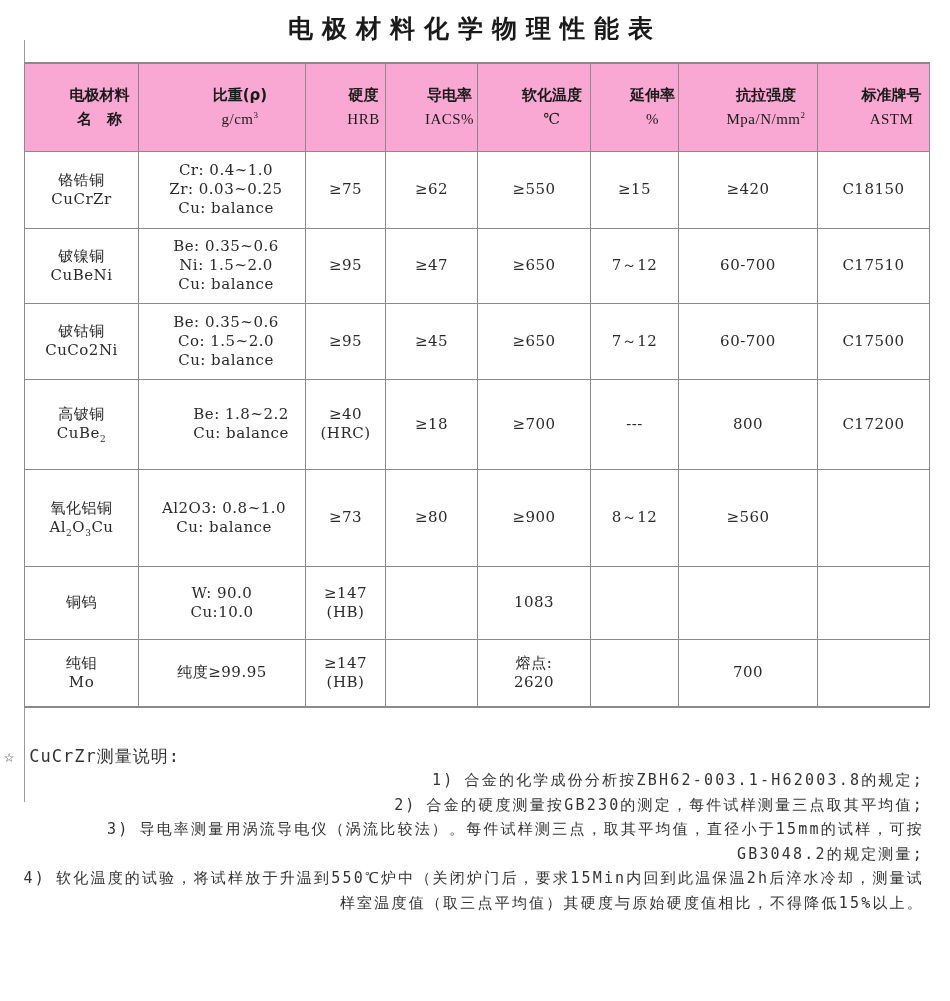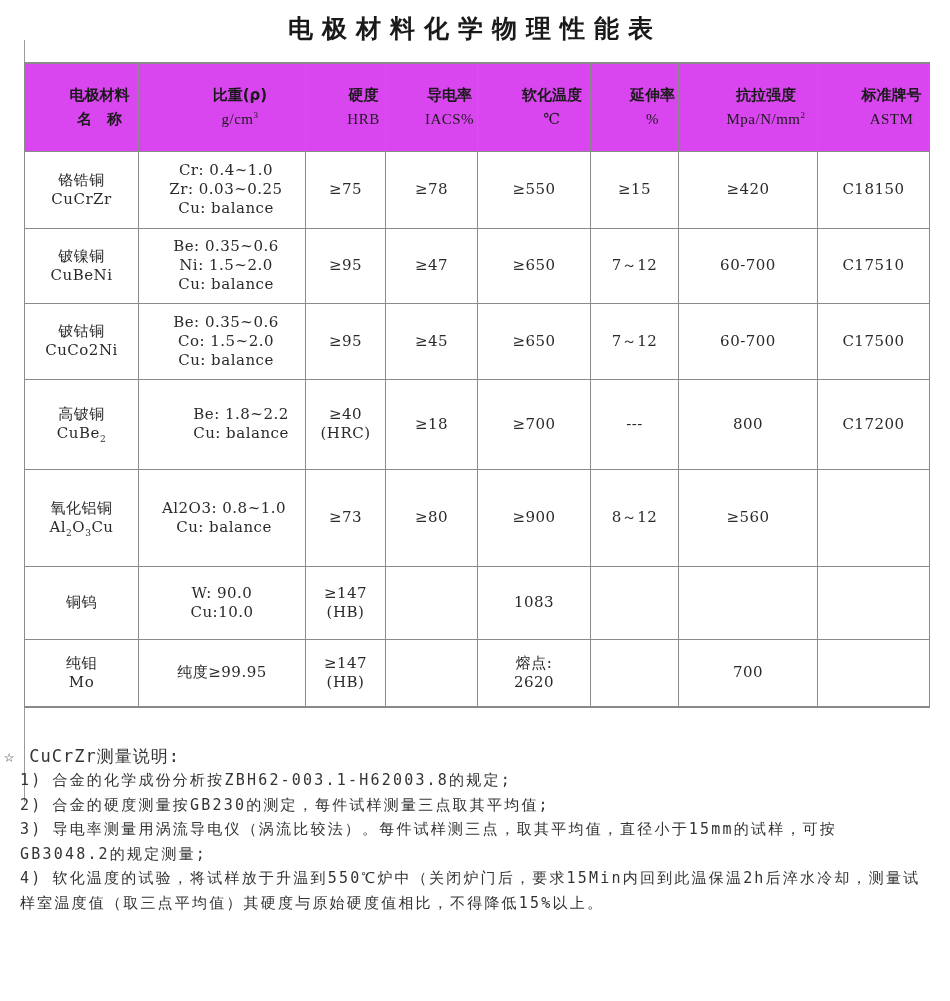--- a/index.html
+++ b/index.html
@@ -18,37 +18,37 @@
   table.spec {
     position: absolute; left: 24px; top: 62px; width: 905px;
     border-collapse: collapse; table-layout: fixed;
   }
   table.spec td, table.spec th {
     border: 1px solid #8a8a8a; text-align: center; vertical-align: middle;
     font-size: 15px; line-height: 19px; color: #2a2a2a; font-weight: normal;
     letter-spacing: 0.5px;
   }
   table.spec thead th {
-    background: #d946ef; height: 88px; font-size: 15px; line-height: 24px;
+    background: #f9a8d4; height: 88px; font-size: 15px; line-height: 24px;
     font-family: "Liberation Serif", "DejaVu Serif", serif; color: #1a1a1a;
     border-top: 2px solid #8a8a8a;
     padding-left: 36px;
   }
   table.spec thead th .zh { font-family: "DejaVu Sans", sans-serif; font-weight: bold; font-size: 15px; letter-spacing: 0; }
   table.spec tbody tr:last-child td { border-bottom: 2px solid #8a8a8a; }
   td.comp { text-align: left; padding-left: 8px; }
   td.comp div { white-space: nowrap; }
   sup, sub { font-size: 9px; line-height: 0; }
   .cell-line { display: block; white-space: nowrap; }
 
   .notes { position: absolute; left: 24px; top: 744px; width: 900px;
            font-family: "DejaVu Sans Mono", "Liberation Mono", monospace; color: #333; }
   .notes .head { font-size: 17px; line-height: 24px; letter-spacing: 1px; margin-left: -20px; }
   .notes .head .star { margin-right: 14px; }
-  .notes p { font-size: 15px; line-height: 24.5px; letter-spacing: 2.2px; margin-left: -4px; }
+  .notes p { font-size: 15px; line-height: 24.5px; letter-spacing: 2.2px; margin-left: -4px; text-align: right; }
   .notes p .num { margin-right: 10px; }
 </style>
 </head>
 <body>
 
 <div class="title">电极材料化学物理性能表</div>
 <div class="left-rule"></div>
 
 <table class="spec">
   <colgroup>
@@ -103,21 +103,21 @@
       <td>
           <span class="cell-line">铬锆铜</span>
           <span class="cell-line">CuCrZr</span>
         </td>
       <td class="comp">
           <div>Cr: 0.4~1.0</div>
           <div>Zr: 0.03~0.25</div>
           <div>Cu: balance</div>
         </td>
       <td>≥75</td>
-      <td>≥78</td>
+      <td>≥62</td>
       <td>≥550</td>
       <td>≥15</td>
       <td>≥420</td>
       <td>C18150</td>
     </tr>
 
     <tr style="height:75px">
       <td>
           <span class="cell-line">铍镍铜</span>
           <span class="cell-line">CuBeNi</span>

